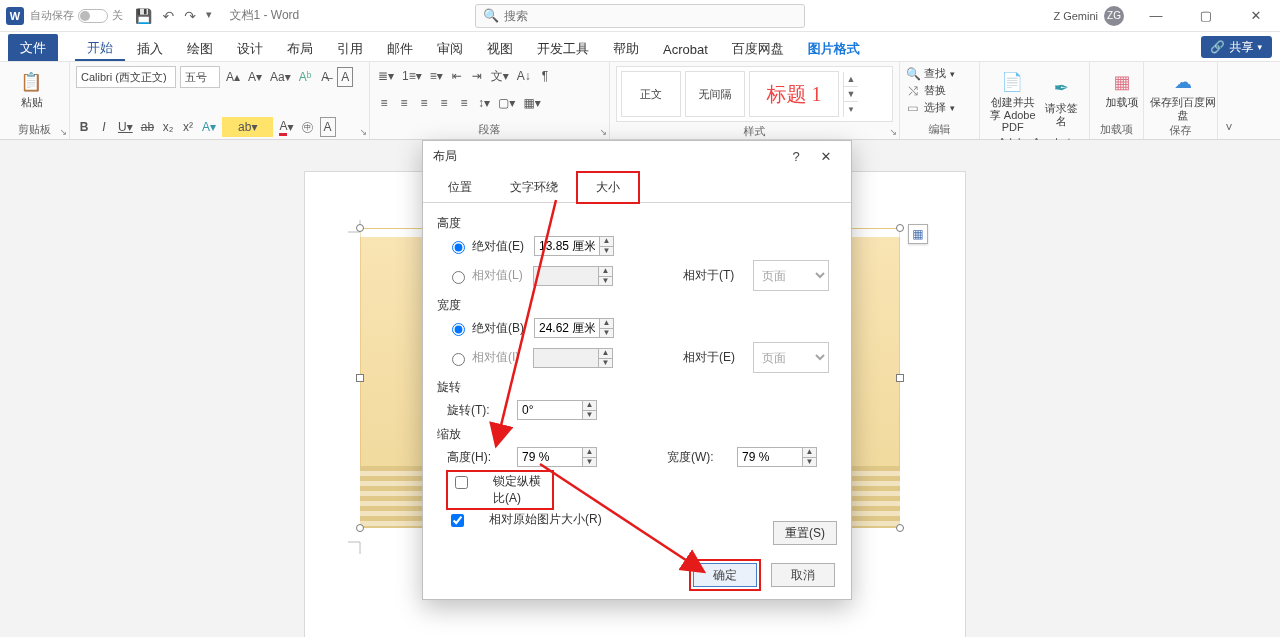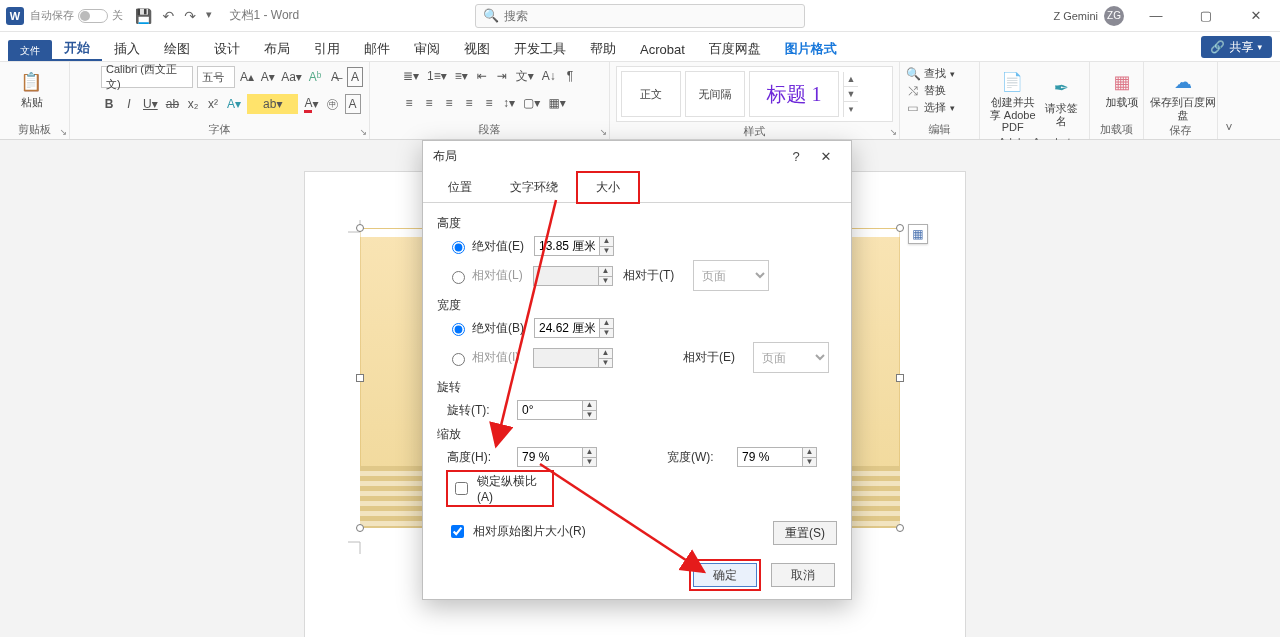--- a/index.html
+++ b/index.html
@@ -31,44 +31,44 @@
   .search-wrap { position:absolute; left:50%; transform:translateX(-50%); }
   .search { width:330px; height:24px; border:1px solid #d0d0d0; border-radius:3px; background:#fafafa; padding:0 28px; color:#888; font-size:12px; }
   .search-icon { position:absolute; left:8px; top:4px; font-size:13px; color:#888; }
   .win-right { margin-left:auto; display:flex; align-items:center; gap:14px; }
   .user { display:flex; align-items:center; gap:6px; color:#555; font-size:11px; }
   .avatar { width:20px; height:20px; border-radius:50%; background:#8a8a94; color:#fff; font-size:10px; display:flex; align-items:center; justify-content:center; }
   .win-btn { width:36px; height:26px; display:flex; align-items:center; justify-content:center; color:#555; font-size:13px; }
 
   
   .tabs { height:30px; display:flex; align-items:flex-end; padding:0 8px; gap:0; border-bottom:1px solid #e5e5e5; position:relative; }
-  .file-tab { background:var(--accent); color:#fff; height:21px; padding:0 12px; display:flex; align-items:center; border-radius:2px 2px 0 0; font-size:10px; }
+  .file-tab { background:var(--accent); color:#fff; height:27px; padding:0 12px; display:flex; align-items:center; border-radius:2px 2px 0 0; font-size:13px; }
   .tab { padding:0 12px; height:24px; display:flex; align-items:center; font-size:13px; color:#333; }
-  .tab.active { color:var(--accent); font-weight:bold; border-bottom:2px solid var(--accent); }
+  .tab.active { color:var(--accent); font-weight:normal; border-bottom:2px solid var(--accent);margin-left:17px; }
   .tab.ctx { color:#1878db; font-weight:bold; }
   .share-btn { position:absolute; right:8px; top:4px; background:var(--accent); color:#fff; height:22px; padding:0 10px; border-radius:3px; display:flex; align-items:center; gap:4px; font-size:12px; }
 
   
   .ribbon { height:78px; background:#fafafa; border-bottom:1px solid #d9d9d9; display:flex; }
   .rgroup { border-right:1px solid #e6e6e6; padding:4px 6px 2px; display:flex; flex-direction:column; justify-content:space-between; position:relative; }
   .glabel { text-align:center; font-size:11px; color:#666; padding-top:2px; }
   .dlg-launch { position:absolute; right:2px; bottom:2px; font-size:9px; color:#888; }
-  .row { display:flex; align-items:center; gap:4px;margin-left:25px; }
+  .row { display:flex; align-items:center; gap:4px; }
   .ctl { min-width:16px; height:20px; display:flex; align-items:center; justify-content:center; color:#555; font-size:12px; padding:0 2px; }
   .font-combo { border:1px solid #c9c9c9; background:#fff; height:22px; font-size:11px; padding:0 4px; display:flex; align-items:center; }
   .font-combo.name { width:100px; }
   .font-combo.size { width:40px; }
   .big-item { display:flex; flex-direction:column; align-items:center; justify-content:center; width:52px; gap:2px; color:#444; font-size:11px; text-align:center; line-height:1.15; padding-top:4px; }
   .big-item .ico { width:24px; height:24px; display:flex; align-items:center; justify-content:center; font-size:18px; }
   .paste-ico { color:#d89b2b; font-size:22px; }
 
   
   .style-gal { display:flex; gap:4px; padding:4px; border:1px solid #e2e2e2; background:#fff; align-items:center; }
   .style-card { width:60px; height:46px; border:1px solid #e0e0e0; display:flex; align-items:center; justify-content:center; font-size:11px; color:#444; }
-  .style-card.big { font-family:"SimSun",serif; font-size:20px; color:#6d28d9; width:90px; }
+  .style-card.big { font-family:"SimSun",serif; font-size:20px; color:#ef4444; width:90px; }
   .gal-arrows { display:flex; flex-direction:column; border-left:1px solid #e0e0e0; }
   .gal-arrows span { width:14px; height:15px; display:flex; align-items:center; justify-content:center; font-size:9px; color:#666; border-bottom:1px solid #e0e0e0; }
   .gal-arrows span:last-child { border-bottom:none; }
 
   
   .edit-list { display:flex; flex-direction:column; gap:2px; font-size:11px; color:#444; }
   .edit-list div { display:flex; align-items:center; gap:4px; }
   .edit-list .ei { width:14px; text-align:center; color:#777; font-size:12px; }
 
   
@@ -117,21 +117,21 @@
   .sect > .hd { font-size:12px; color:#333; margin-bottom:4px; }
   .frow { display:flex; align-items:center; gap:10px; margin:4px 0 4px 10px; }
   .frow label { display:flex; align-items:center; gap:4px; min-width:76px; }
   .frow .lab { min-width:60px; }
   .num { display:flex; align-items:center; }
   .num input { width:66px; height:20px; border:1px solid #b4b4b4; padding:0 4px; font-size:12px; }
   .spin { display:flex; flex-direction:column; }
   .spin span { width:14px; height:10px; border:1px solid #b4b4b4; border-left:none; font-size:8px; line-height:8px; text-align:center; background:#f4f4f4; color:#555; }
   .spin span:first-child { border-bottom:none; }
   .sel { width:76px; height:31px; border:1px solid #b4b4b4; background:#fff; padding-left:4px; font-size:12px; }
-  .chk { display:flex; align-items:center; gap:6px; margin:2px 0 16px 10px; }
+  .chk { display:flex; align-items:flex-start; gap:22px; margin:2px 0 2px 10px; }
   .chk input { width:13px; height:13px; }
   .plain { display:flex; gap:40px; margin:6px 0 0 10px; }
 
   .dlg-foot { height:48px; display:flex; align-items:center; justify-content:flex-end; gap:14px; padding:0 16px; }
   .btn { min-width:64px; height:24px; border:1px solid #b0b0b0; background:#f3f3f3; font-size:12px; display:flex; align-items:center; justify-content:center; }
   .btn.primary { border:1px solid #4a7ec9; background:#eaf1fb; }
 
   
   .arrows { position:absolute; inset:0; pointer-events:none; z-index:60; }
 </style>
@@ -220,21 +220,20 @@
       <span class="ctl" style="text-decoration:underline;">U▾</span>
       <span class="ctl" style="text-decoration:line-through;">ab</span>
       <span class="ctl">x₂</span>
       <span class="ctl">x²</span>
       <span class="ctl" style="color:#39a;">A▾</span>
       <span class="ctl" style="background:#ffe36b;padding:0 16px;">ab▾</span>
       <span class="ctl"><span style="border-bottom:3px solid #d23;">A</span>▾</span>
       <span class="ctl">㊥</span>
       <span class="ctl" style="border:1px solid #999;padding:0 3px;">A</span>
     </div>
-    <div class="glabel">字体</div>
     <span class="dlg-launch">↘</span>
   </div>
 
   <div class="rgroup" style="width:240px;">
     <div class="row">
       <span class="ctl">≣▾</span>
       <span class="ctl">1≡▾</span>
       <span class="ctl">≡▾</span>
       <span class="ctl">⇤</span>
       <span class="ctl">⇥</span>
@@ -389,21 +388,21 @@
             <input type="radio" style="">
             <span>相对值(L)</span>
           </label>
         <div class="num">
           <input disabled="" style="background: rgb(240, 240, 240);">
           <div class="spin">
               <span>▲</span>
               <span>▼</span>
             </div>
         </div>
-        <span style="" class="lab">相对于(T)</span>
+        <span style="margin-left:60px;" class="lab">相对于(T)</span>
         <select class="sel" disabled=""><option>页面</option></select>
       </div>
     </div>
 
     <div class="sect">
       <div class="hd">宽度</div>
       <div class="frow">
         <label>
             <input type="radio" checked="" style="">
             <span>绝对值(B)</span>

